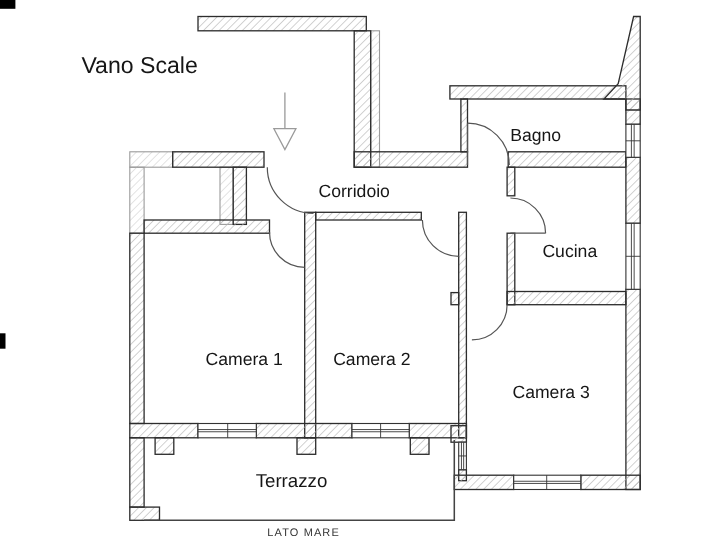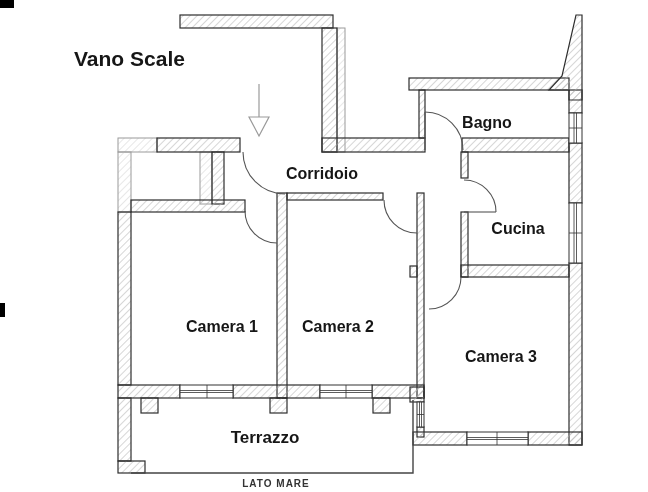--- a/index.html
+++ b/index.html
@@ -2,21 +2,20 @@
 <html><head>
 <meta charset="utf-8">
 <style>
   html,body{margin:0;padding:0;background:#fff;}
   .page{
     position:relative;
     width:648px;height:492px;
     background:#ffffff;
     font-family:"Liberation Sans", sans-serif;
     overflow:hidden;
-    font-weight:bold;
   }
   svg text{
     font-family:"Liberation Sans", sans-serif;
     fill:#161616;
   }
   .room-label{font-size:16px;}
   .room-label-big{font-size:21px;}
   .room-label-terr{font-size:17px;}
   .small-caps-label{font-size:10px;fill:#333;letter-spacing:1px;}
   .wall{fill:url(#hatch);stroke:#2d2d2d;stroke-width:1.2;}

